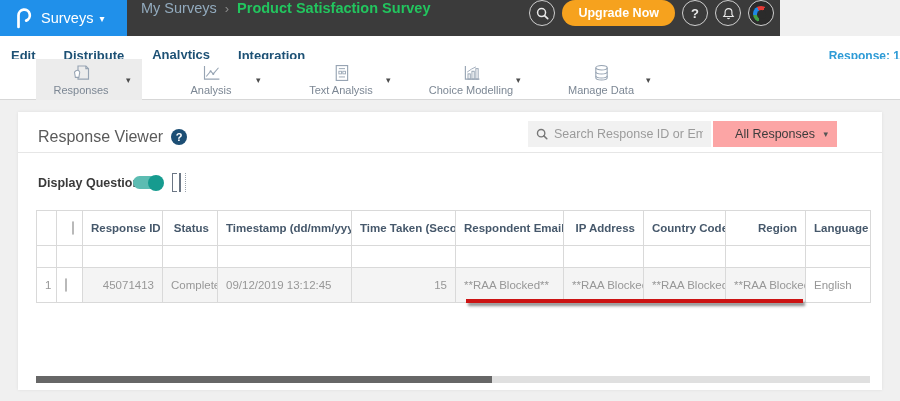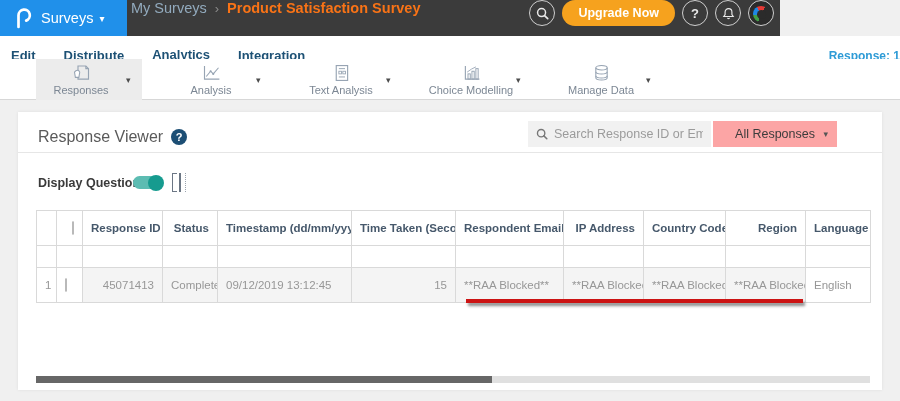--- a/index.html
+++ b/index.html
@@ -5,24 +5,24 @@
   * { margin:0; padding:0; box-sizing:border-box; }
   html,body { width:900px; height:401px; }
   body { font-family:"Liberation Sans", sans-serif; background:#f0f0f0; position:relative; overflow:hidden; }
 
   
   .topbar { position:absolute; left:0; top:0; width:780px; height:36px; background:#3b3b3b; display:flex; align-items:flex-start; }
   .logo-block { width:127px; height:36px; background:#2090ea; display:flex; align-items:center; padding:0 10px 0 14px; gap:9px; color:#fff; flex:none; }
   .logo-glyph { width:18px; height:22px; flex:none; }
   .product-menu { font-size:14.5px; color:#fff; display:flex; align-items:center; gap:6px; cursor:pointer; }
   .product-menu .caret { font-size:10px; }
-  .breadcrumb { display:flex; align-items:center; gap:8px; margin-left:4px; font-size:14.5px; white-space:nowrap; }
+  .breadcrumb { display:flex; align-items:center; gap:8px; margin-left:14px; font-size:14.5px; white-space:nowrap; }
   .crumb-parent { color:#92aabd; cursor:pointer; }
   .crumb-sep { color:#8a8a8a; font-size:13px; }
-  .crumb-current { color:#f97316; font-weight:600; }
+  .crumb-current { color:#22c55e; font-weight:600; }
   .topbar-right { margin-left:auto; display:flex; align-items:center; gap:7px; padding-right:6px; }
   .circle-btn { width:26px; height:26px; border-radius:50%; border:1.5px solid #cfcfcf; display:flex; align-items:center; justify-content:center; color:#e9e9e9; font-size:13px; font-weight:bold; cursor:pointer; background:transparent; flex:none; }
   .upgrade-btn { height:26px; padding:0 16px; border-radius:13px; background:#f6a21e; border:none; color:#fff; font-weight:bold; font-size:12.5px; cursor:pointer; font-family:"Liberation Sans",sans-serif; }
   .avatar { width:26px; height:26px; border-radius:50%; border:1.5px solid #cfcfcf; background:#2b2b2b; position:relative; overflow:hidden; cursor:pointer; flex:none; }
   .avatar .arc { position:absolute; left:4px; top:5px; width:16px; height:16px; border-radius:50%;
      background:conic-gradient(from 200deg, #43a047 0 60deg, #1e88e5 60deg 130deg, #e53935 130deg 190deg, transparent 190deg); }
   .avatar .arc::after { content:""; position:absolute; left:3.5px; top:3.5px; width:9px; height:9px; border-radius:50%; background:#2b2b2b; }
 
   
   .navtabs { position:absolute; left:0; top:36px; width:900px; height:40px; background:#fff; border-bottom:1px solid #b91c1c; display:flex; align-items:center; font-size:13px; }

